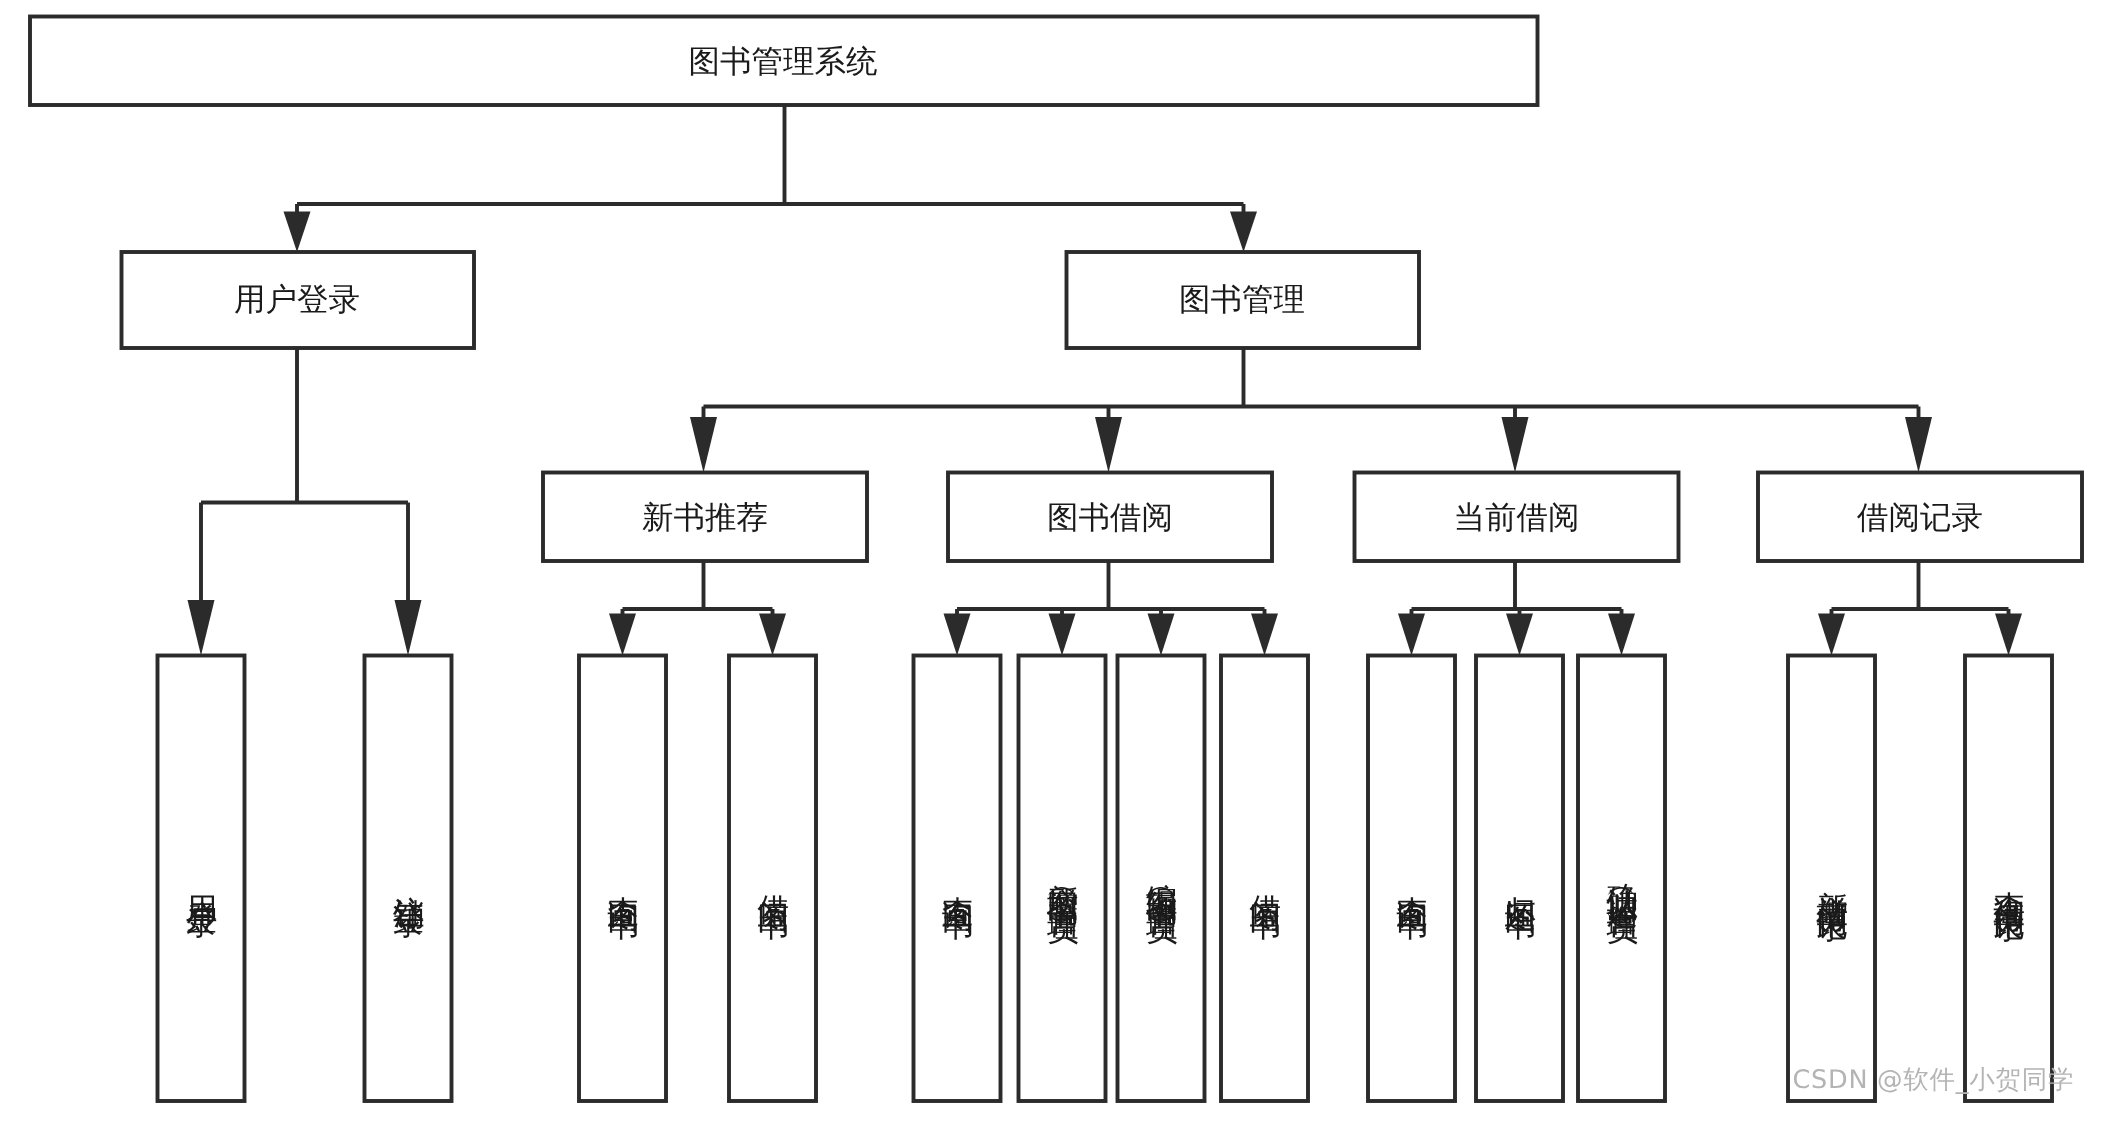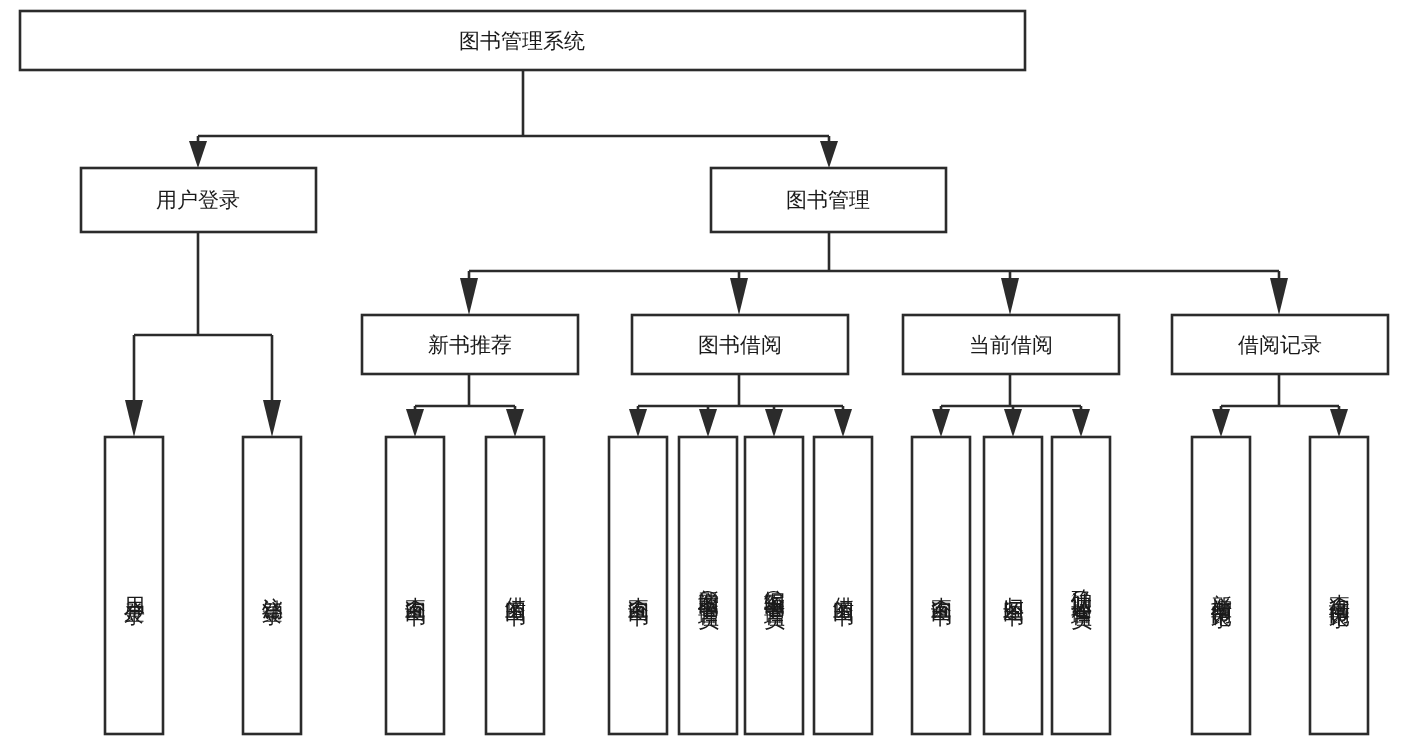--- a/index.html
+++ b/index.html
@@ -231,14 +231,15 @@
   <div class="leaf-label-v" style="left:912px; top:437px; width:58px; height:297px;">查询图书</div>
 
   <div class="leaf-label-v" style="left:984px; top:437px; width:58px; height:297px;">归还图书</div>
 
   <div class="leaf-label-v" style="left:1052px; top:437px; width:58px; height:297px;">确认归还（管理员）</div>
 
   <div class="leaf-label-v" style="left:1192px; top:437px; width:58px; height:297px;">新增借阅记录</div>
 
   <div class="leaf-label-v" style="left:1310px; top:437px; width:58px; height:297px;">查询借阅记录</div>
 
+  <div class="watermark" style="left:1195px; top:708px;">CSDN @软件_小贺同学</div>
 
 </div>
 
 </body></html>

